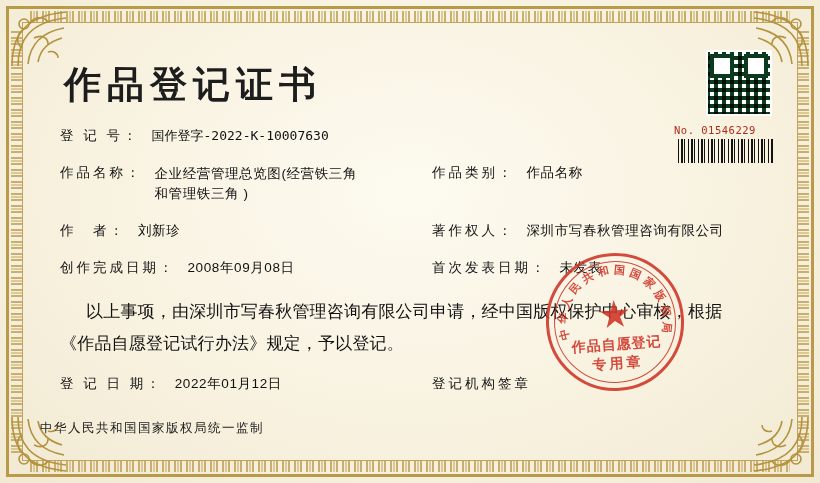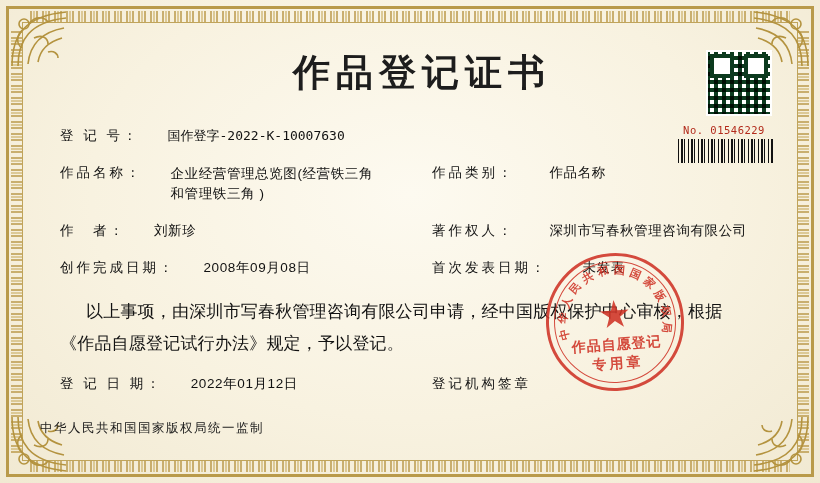--- a/index.html
+++ b/index.html
@@ -74,27 +74,27 @@
   .corner.tr { right: 8px; top: 8px;  transform: scaleX(-1); }
   .corner.bl { left: 8px;  bottom: 8px; transform: scaleY(-1); }
   .corner.br { right: 8px; bottom: 8px; transform: scale(-1,-1); }
 
   
   .content {
     position: absolute;
     left: 40px; right: 40px; top: 34px; bottom: 34px;
   }
   .title {
-    text-align: center;
+    text-align: left;
     font-family: "DejaVu Serif", serif;
     font-weight: bold;
     font-size: 37px;
     letter-spacing: 6px;
     color: #1d1d1d;
-    margin-top: 14px;
+    margin-top: 26px;
     margin-left: 24px;
   }
   .qr {
     position: absolute;
     right: 8px;
     top: 16px;
     width: 66px;
     height: 66px;
     background-color: #fff;
     background-image:
@@ -117,21 +117,21 @@
     right: 4px; top: 4px;
     width: 16px; height: 16px;
     border: 4px solid #0b3a1e;
     background: #fff;
   }
   .serial {
     position: absolute;
     right: 6px;
     top: 90px;
     width: 100px;
-    text-align: center;
+    text-align: left;
     font-family: "DejaVu Sans Mono", monospace;
     font-size: 10.5px;
     color: #b22a1b;
     letter-spacing: .5px;
   }
   .barcode {
     position: absolute;
     right: 6px;
     top: 105px;
     width: 96px;
@@ -159,31 +159,31 @@
   .cell {
     display: flex;
     align-items: flex-start;
   }
   .lbl {
     letter-spacing: 3px;
     white-space: nowrap;
     color: #141414;
   }
   .val {
-    margin-left: 28px;
+    margin-left: 12px;
     letter-spacing: .6px;
     color: #111;
   }
   .val.mono {
     font-family: "DejaVu Sans Mono", monospace;
     letter-spacing: 0px;
     font-size: 13px;
   }
   .col-left { width: 372px; }
-  .col-right { flex: 1; gap: 7px; }
+  .col-right { flex: 1; }
   .val.wrap { max-width: 215px; line-height: 1.45; }
 
   .paragraph {
     margin-top: 6px;
     font-size: 17px;
     line-height: 1.85;
     color: #111;
     text-indent: 26px;
     letter-spacing: .2px;
     padding-right: 4px;

